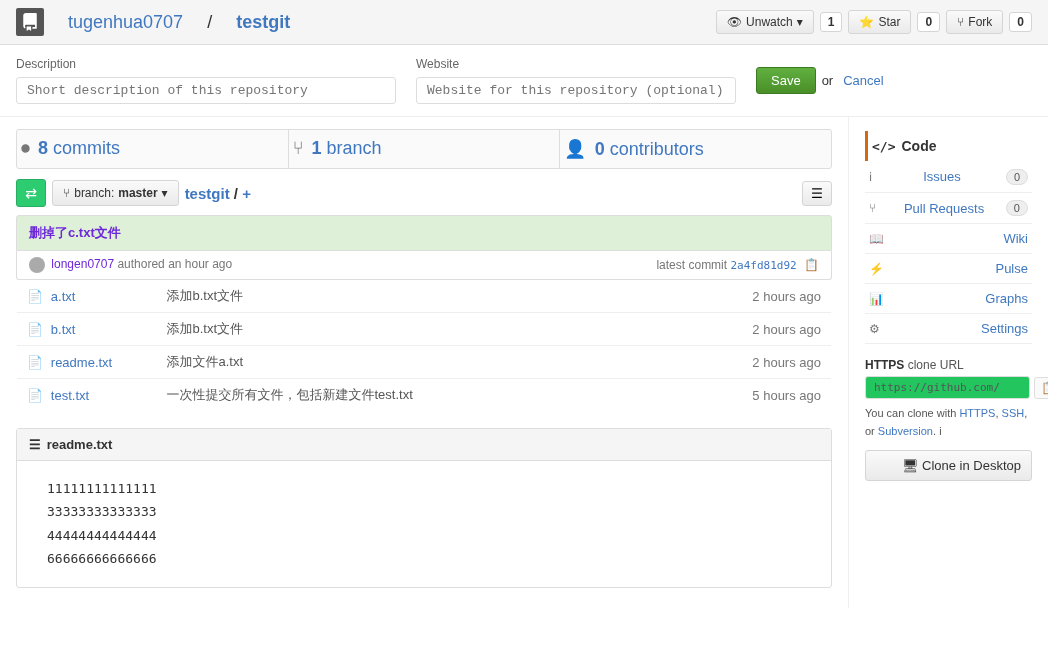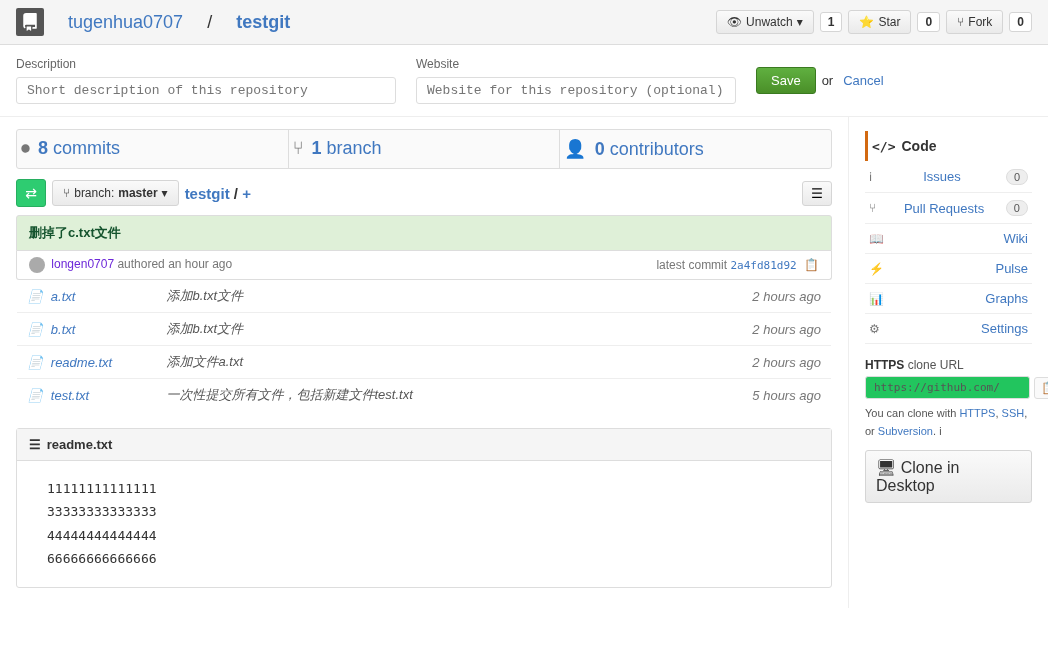--- a/index.html
+++ b/index.html
@@ -150,21 +150,21 @@
     }
 
     
     .commit-box {
       border: 1px solid #ddd;
       border-radius: 3px 3px 0 0;
       background: #dff0d8;
       padding: 8px 12px;
       font-size: 13px;
     }
-    .commit-box .commit-msg { font-weight: bold; color: #14532d; }
+    .commit-box .commit-msg { font-weight: bold; color: #6d28d9; }
     .commit-meta {
       border: 1px solid #ddd;
       border-top: none;
       border-radius: 0 0 3px 3px;
       background: #fff;
       padding: 6px 12px;
       display: flex;
       align-items: center;
       justify-content: space-between;
       font-size: 12px;
@@ -175,21 +175,20 @@
     .commit-hash { font-family: monospace; font-size: 11px; color: #4078c0; }
 
     
     .file-table {
       width: 100%;
       border-collapse: collapse;
       border: 1px solid #ddd;
       border-top: none;
       border-radius: 0 0 3px 3px;
       overflow: hidden;
-      font-style: italic;
     }
     .file-table tr { border-top: 1px solid #eee; }
     .file-table tr:first-child { border-top: none; }
     .file-table td { padding: 7px 10px; font-size: 13px; vertical-align: middle; }
     .file-icon { color: #777; margin-right: 4px; font-size: 13px; }
     .file-name { color: #4078c0; text-decoration: none; }
     .file-msg { color: #555; }
     .file-time { color: #777; text-align: right; white-space: nowrap; }
 
     
@@ -269,23 +268,23 @@
       font-size: 12px;
     }
     .https-info { font-size: 11px; color: #555; line-height: 1.6; margin-bottom: 10px; }
     .https-info a { color: #4078c0; text-decoration: none; }
     .clone-desktop-btn {
       display: block; width: 100%;
       background: linear-gradient(to bottom, #fafafa, #eaeaea);
       border: 1px solid #d5d5d5;
       border-radius: 3px;
       padding: 7px 10px;
-      font-size: 16px;
-      cursor: pointer;
-      text-align: left;
+      font-size: 13px;
+      cursor: pointer;
+      text-align: right;
       margin-bottom: 6px;
       color: #333;
     }
     .download-zip-btn {
       display: block; width: 100%;
       background: linear-gradient(to bottom, #fafafa, #eaeaea);
       border: 1px solid #d5d5d5;
       border-radius: 3px;
       padding: 7px 10px;
       font-size: 12px;

